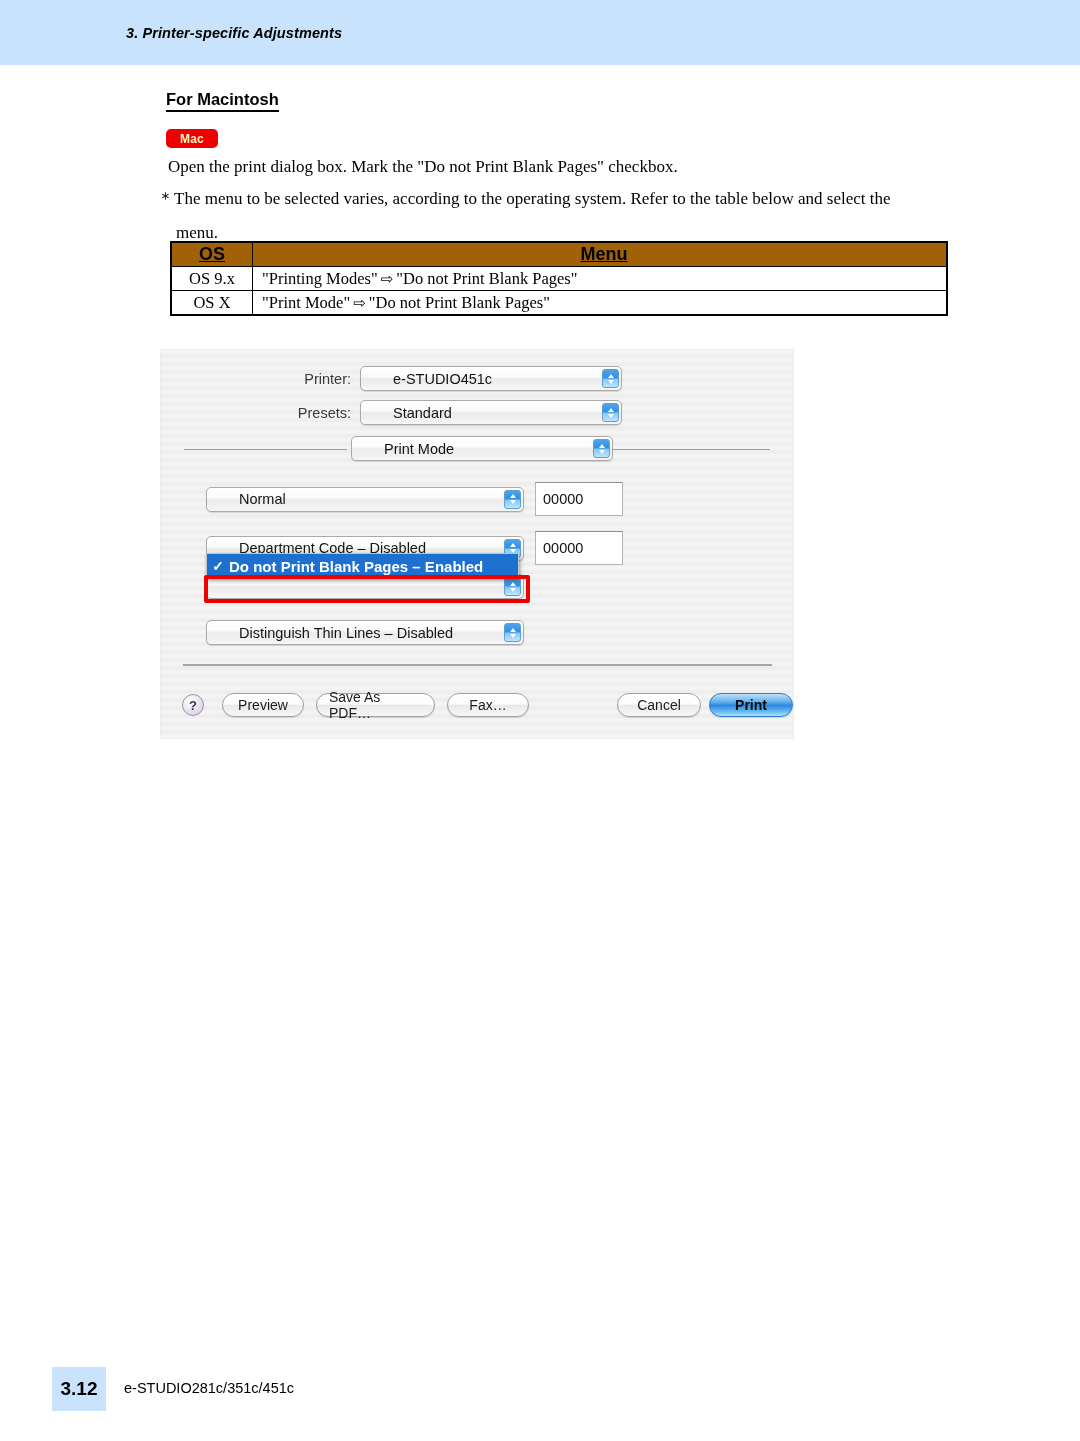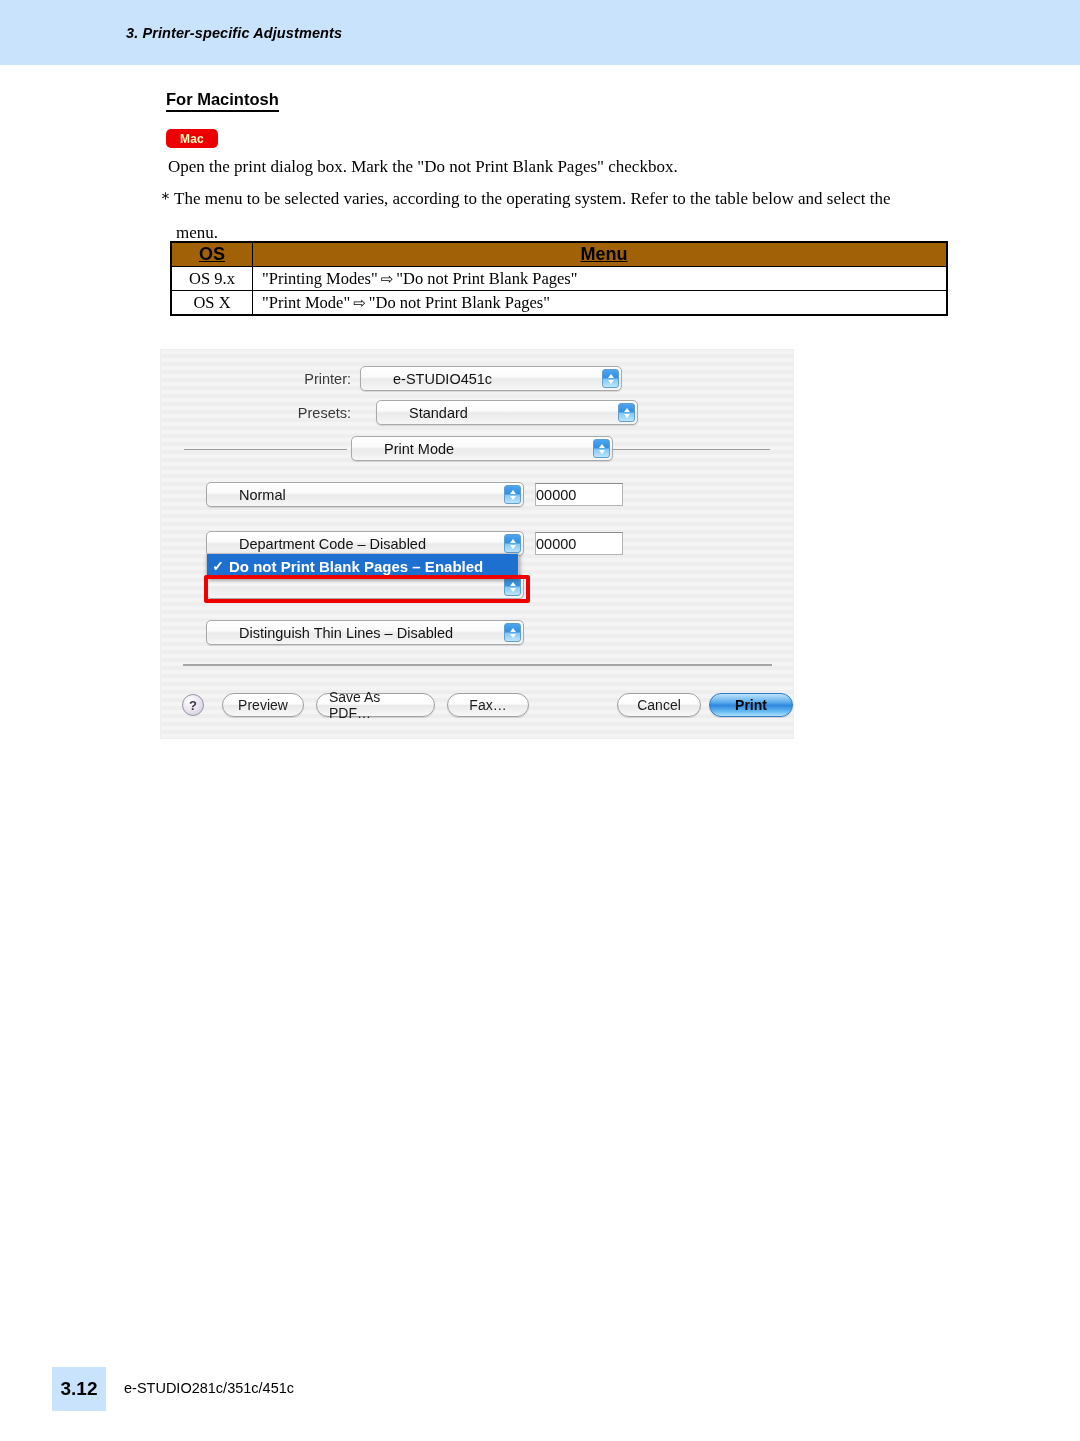--- a/index.html
+++ b/index.html
@@ -180,31 +180,32 @@
   .stepper .tri-up, .stepper .tri-dn {
     width: 0; height: 0;
     border-left: 3.5px solid transparent;
     border-right: 3.5px solid transparent;
   }
   .stepper .tri-up { border-bottom: 4.5px solid #ffffff; margin-bottom: 2px; }
   .stepper .tri-dn { border-top: 4.5px solid #ffffff; }
 
   
   .textbox {
-    height: 23px;
+    height: 34px;
     width: 88px;
     background: #ffffff;
     border: 1px solid #b4b4b4;
     border-top-color: #8d8d8d;
     box-sizing: border-box;
     display: flex;
     align-items: center;
     font-family: "Liberation Sans", sans-serif;
     font-size: 14.5px;
     color: #111;
+    padding-left: 7px;
   }
 
   
   .hsep {
     position: absolute;
     height: 1px;
     background: #9d9d9d;
   }
   .hsep-thick {
     position: absolute;
@@ -352,21 +353,21 @@
     <div class="field-label" style="width:80px;">Printer:</div>
     <div class="popup" style="width:262px;">
       <span class="popup-text">e-STUDIO451c</span>
       <span class="stepper">
           <i class="tri-up"></i>
           <i class="tri-dn"></i>
         </span>
     </div>
   </div>
 
-  <div class="row" style="left:110px; top:50px;gap:16px;">
+  <div class="row" style="left:110px; top:50px;">
     <div class="field-label" style="width:80px;">Presets:</div>
     <div class="popup" style="width:262px;">
       <span class="popup-text">Standard</span>
       <span class="stepper">
           <i class="tri-up"></i>
           <i class="tri-dn"></i>
         </span>
     </div>
   </div>
 

